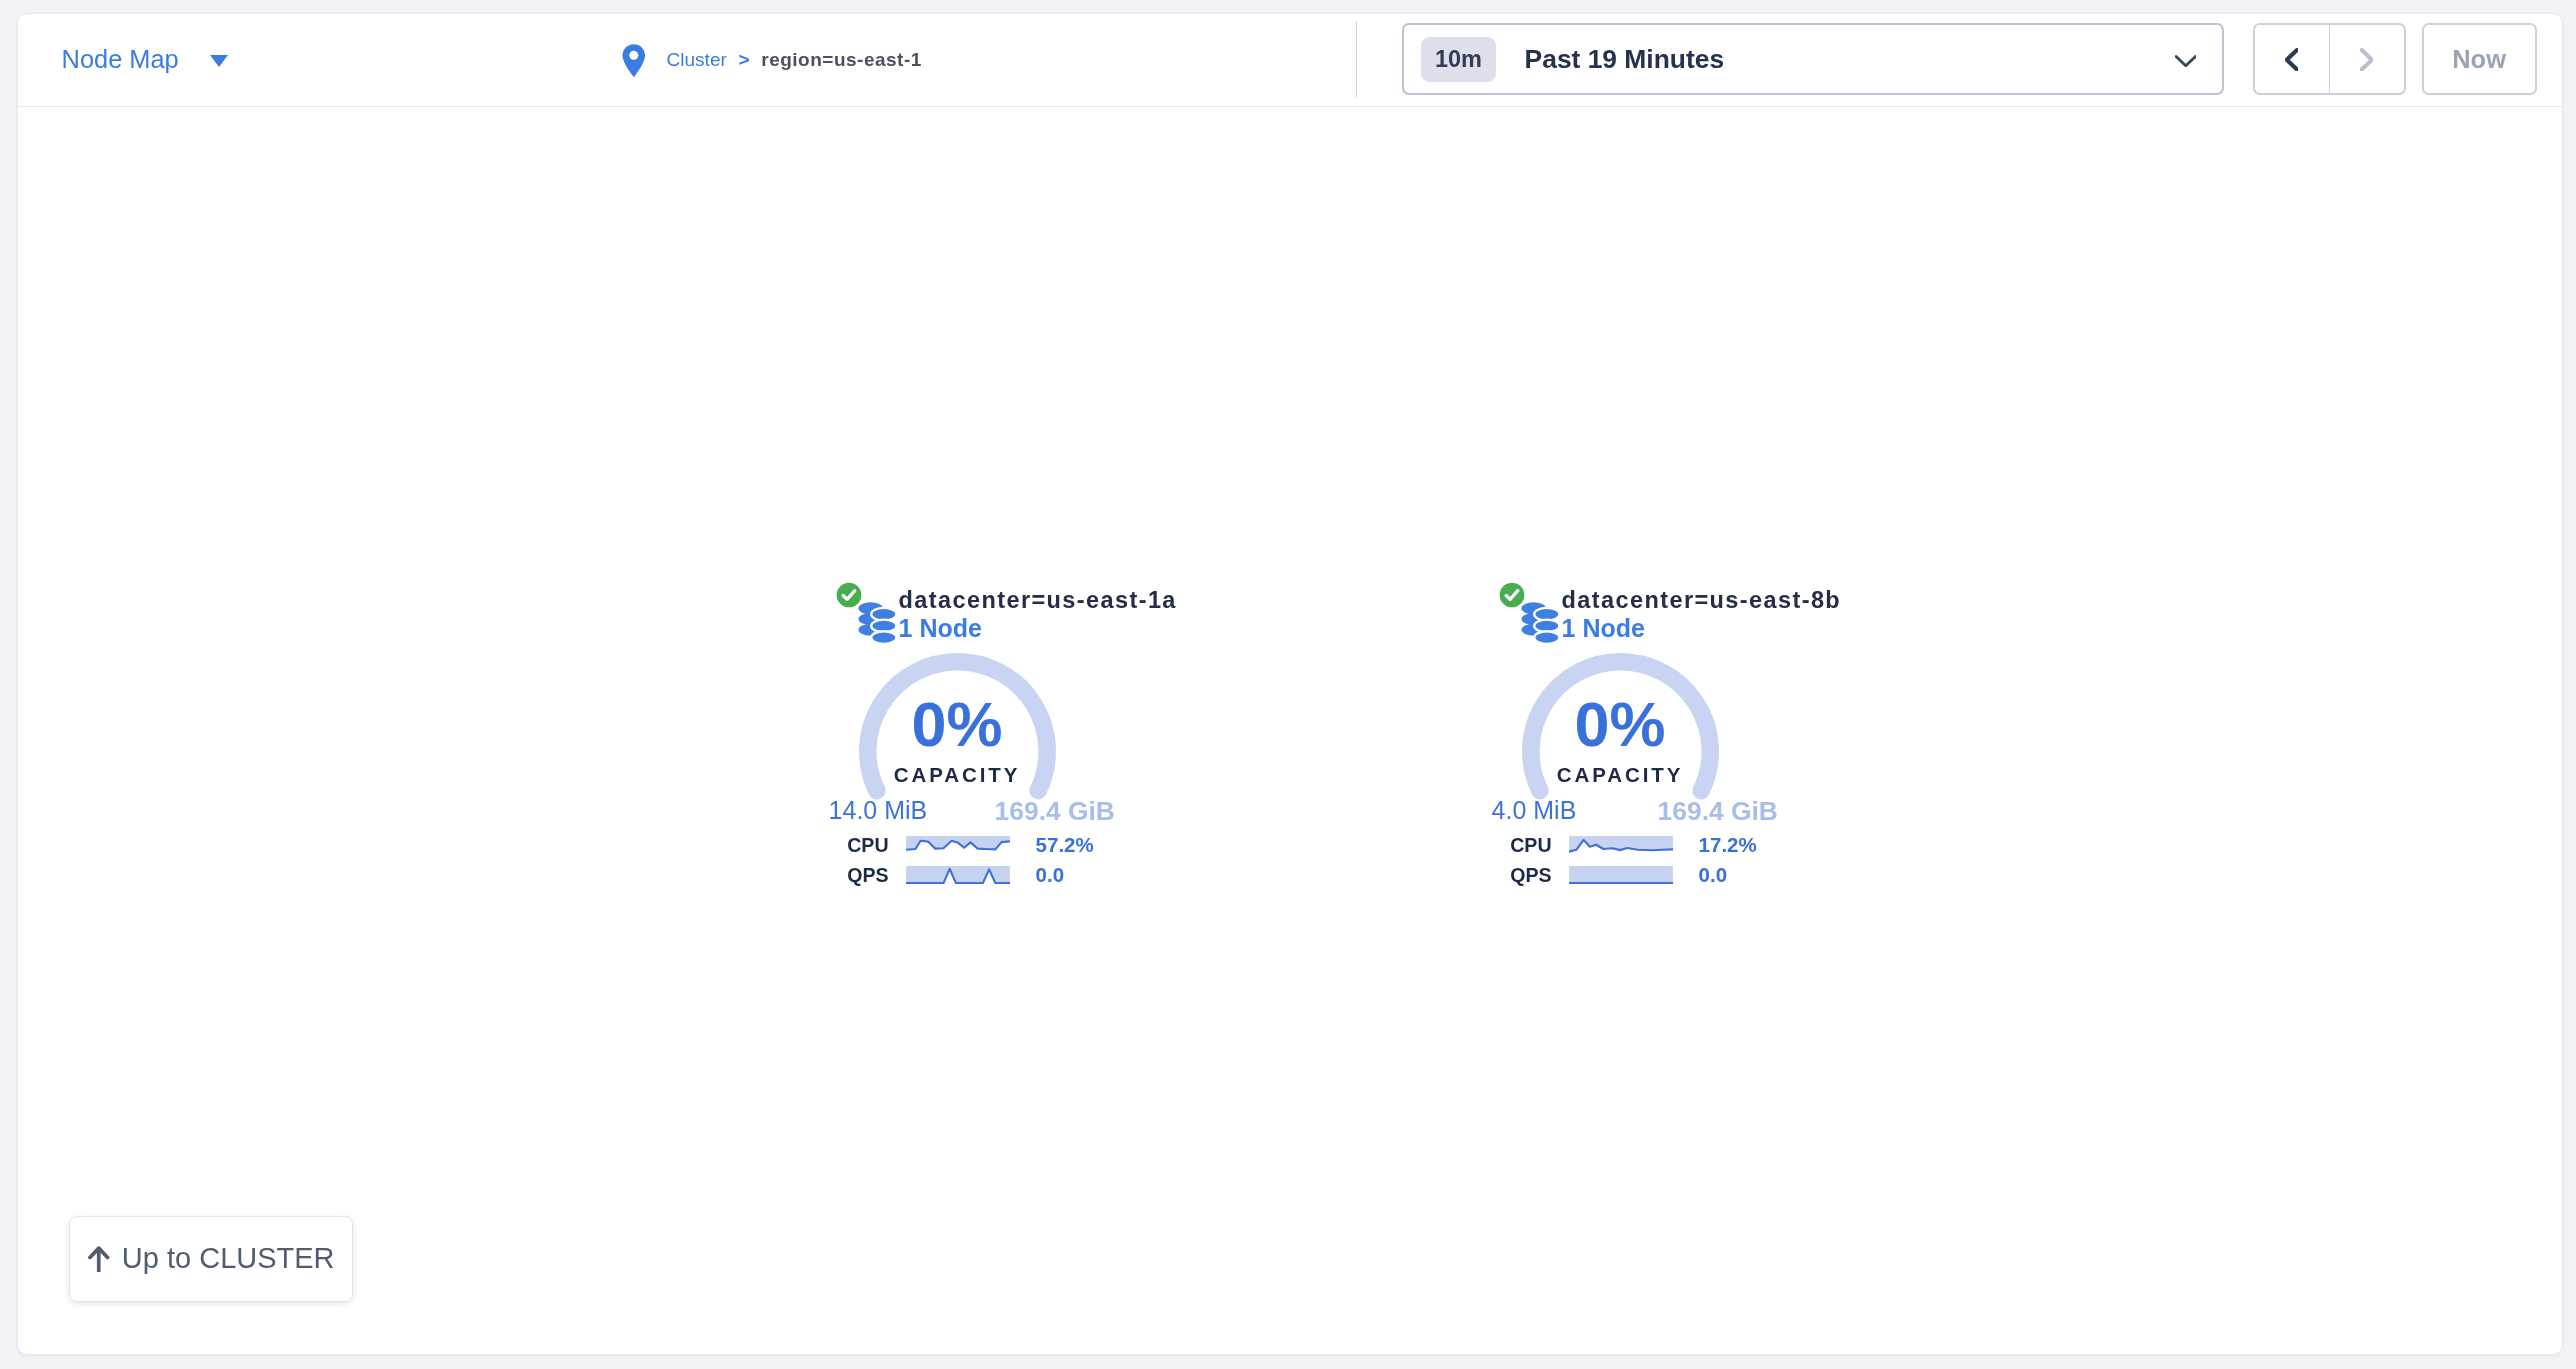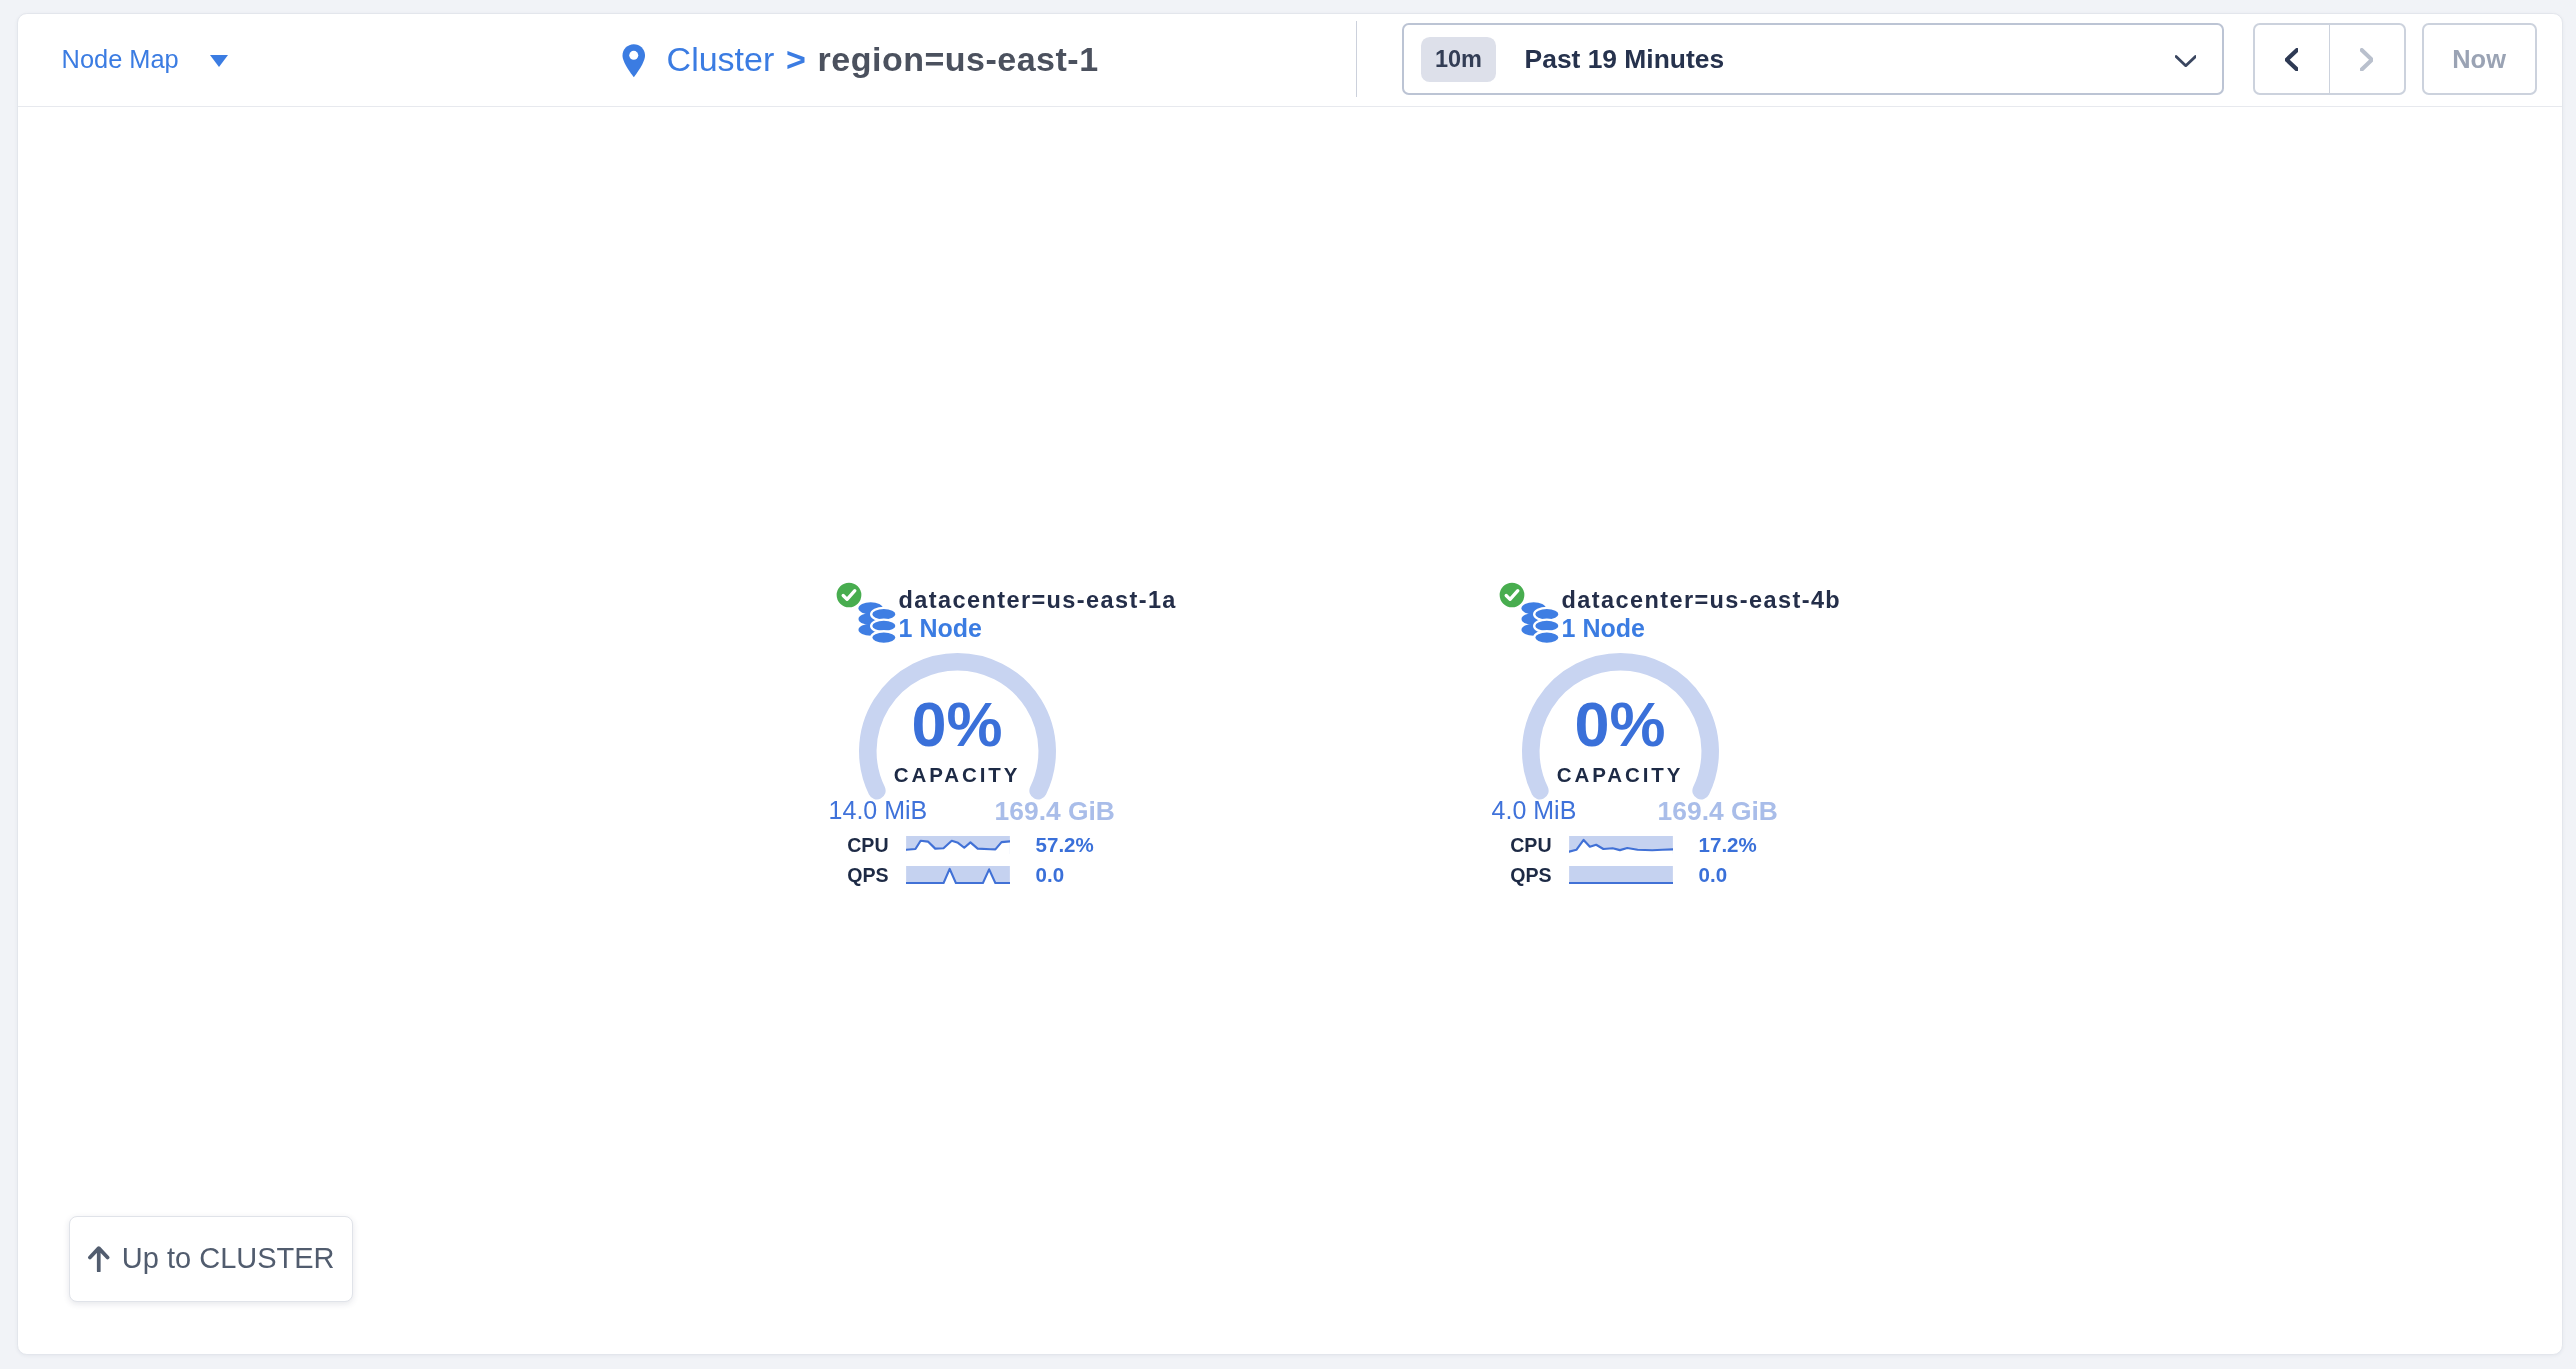--- a/index.html
+++ b/index.html
@@ -5,21 +5,21 @@
   html,body{margin:0;padding:0;background:#f1f3f7;width:2576px;height:1369px;overflow:hidden;
     font-family:"Liberation Sans",sans-serif;-webkit-font-smoothing:antialiased;}
   .panel{position:absolute;left:16.6px;top:12.7px;width:2544px;height:1340px;background:#ffffff;
     border:1px solid #e3e6ec;border-radius:9.8px;box-shadow:0 1px 3.9px rgba(40,50,80,.06);}
   
   .header{position:absolute;left:0;top:0;right:0;height:92px;border-bottom:1px solid #e7e9ee;}
   .view-select{position:absolute;left:44px;top:0;height:92px;display:flex;align-items:center;cursor:pointer;}
   .view-select .lbl{font-size:25.4px;color:#3b7ce2;}
   .caret-down{width:0;height:0;border-left:9.8px solid transparent;border-right:9.8px solid transparent;
     border-top:12.7px solid #3b7ce2;margin-left:31px;margin-top:2.9px;}
-  .breadcrumb{position:absolute;left:604px;top:0;height:92px;display:flex;align-items:center;font-size:34px;}
+  .breadcrumb{position:absolute;left:604px;top:0;height:92px;display:flex;align-items:center;font-size:19px;}
   .breadcrumb .pin{margin-right:21.5px;margin-top:2px;}
   .crumb-link{color:#3b7ce2;cursor:pointer;}
   .crumb-sep{color:#3b7ce2;font-weight:700;margin:0 11.7px;}
   .crumb-current{color:#4b515e;font-weight:700;letter-spacing:0.5px;}
   .hdr-divider{position:absolute;left:1338px;top:7.8px;height:76px;width:1px;background:#ccd1dc;}
   .time-dd{position:absolute;left:1384px;top:9.8px;width:822px;height:72px;border:2px solid #bcc4d4;
     border-radius:6.8px;display:flex;align-items:center;background:#fff;cursor:pointer;box-sizing:border-box;}
   .time-badge{margin-left:17.6px;background:#dde0ea;border-radius:8.8px;padding:8.8px 13.7px;
     font-size:23.5px;font-weight:700;color:#323d55;}
   .time-label{margin-left:29px;font-size:26.4px;font-weight:700;color:#26324d;}
@@ -158,21 +158,21 @@
       </svg>
       <svg class="db-icon" width="39" height="45" viewBox="0 0 40 46">
         <ellipse cx="13" cy="8.5" rx="12.5" ry="6.2" fill="#3f7ee3"></ellipse>
         <ellipse cx="13" cy="19.5" rx="12.5" ry="6.2" fill="#3f7ee3"></ellipse>
         <ellipse cx="13" cy="30.5" rx="12.5" ry="6.2" fill="#3f7ee3"></ellipse>
         <ellipse cx="26.5" cy="14.5" rx="13" ry="6.5" fill="#3f7ee3" stroke="#ffffff" stroke-width="2.4"></ellipse>
         <ellipse cx="26.5" cy="26.5" rx="13" ry="6.5" fill="#3f7ee3" stroke="#ffffff" stroke-width="2.4"></ellipse>
         <ellipse cx="26.5" cy="38.5" rx="13" ry="6.5" fill="#3f7ee3" stroke="#ffffff" stroke-width="2.4"></ellipse>
       </svg>
       <div class="dc-head">
-        <div class="dc-title">datacenter=us-east-4b</div>
+        <div class="dc-title">datacenter=us-east-8b</div>
         <div class="dc-nodes">1 Node</div>
       </div>
       <svg class="gauge" width="215" height="156" viewBox="0 0 220 160">
         <path d="M 27.3 145.3 A 92 92 0 1 1 192.7 145.3" fill="none" stroke="#c8d4f1" stroke-width="18" stroke-linecap="round"></path>
       </svg>
       <div class="gauge-pct">0%</div>
       <div class="gauge-cap">CAPACITY</div>
       <div class="cap-used">4.0 MiB</div>
       <div class="cap-total">169.4 GiB</div>
 

